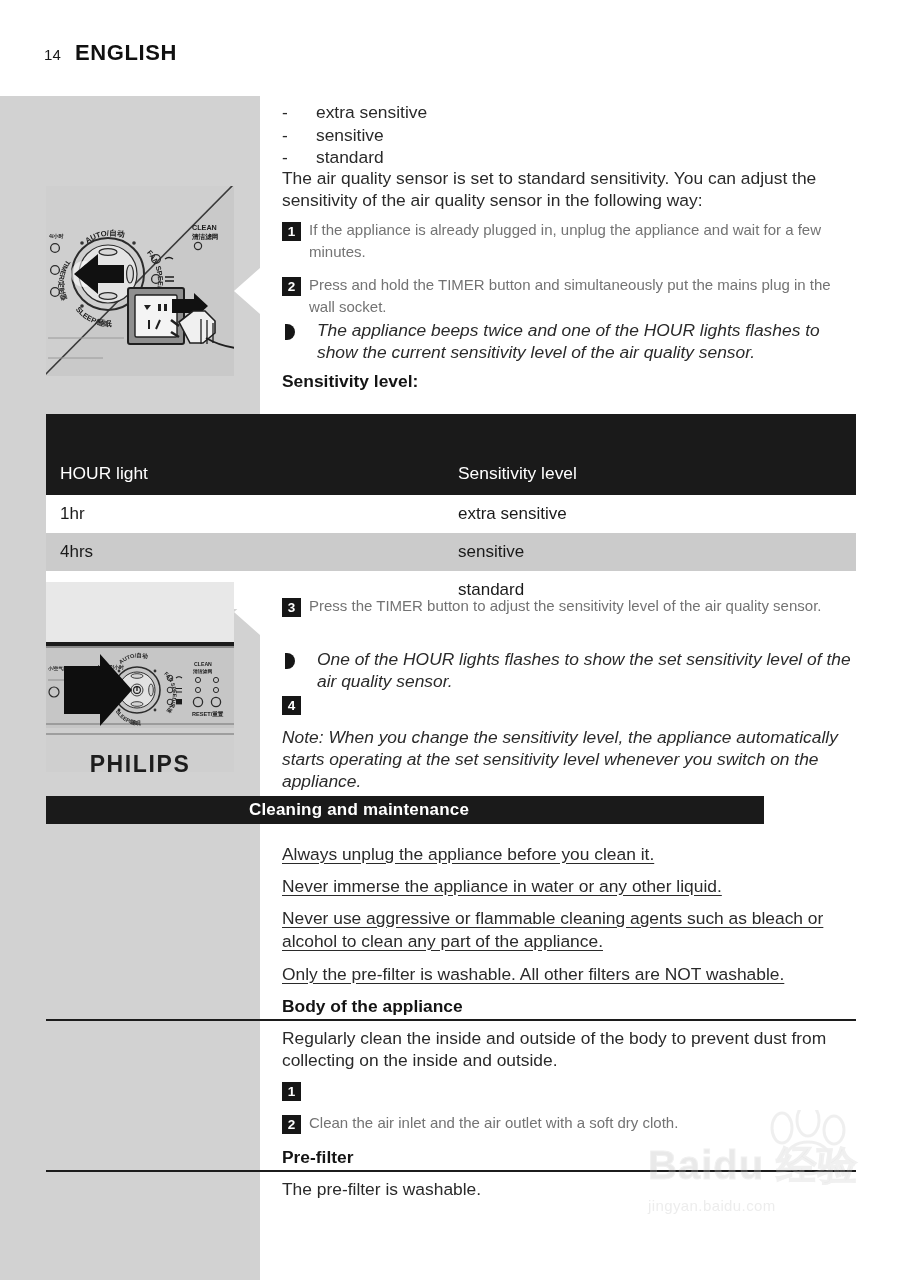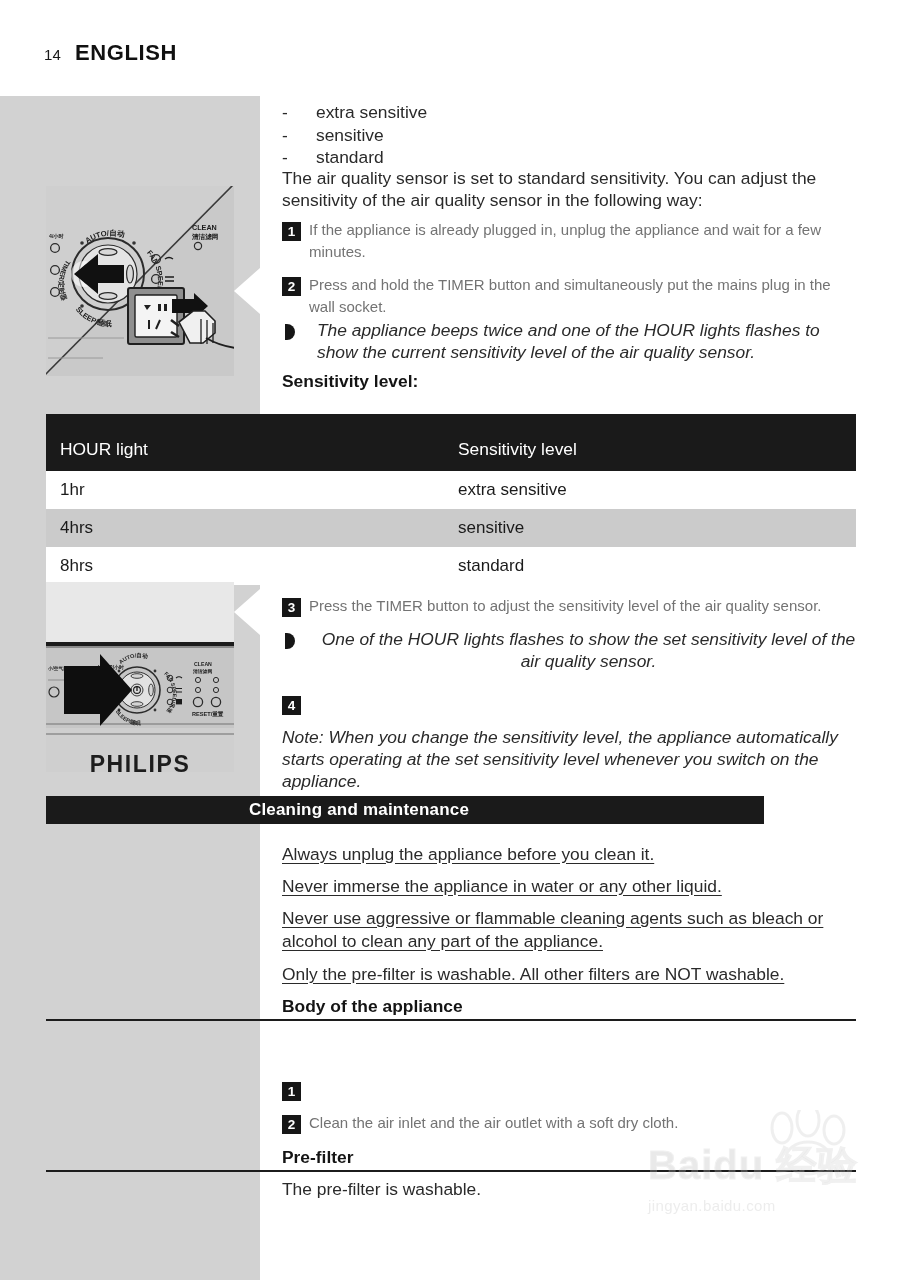--- a/index.html
+++ b/index.html
@@ -48,21 +48,21 @@
   .bullet .txt{font-size:17.4px;line-height:22.3px;color:#2a2a2a;font-style:italic;}
 
   .subhead{position:absolute;left:282px;font-size:17.4px;font-weight:700;color:#141414;line-height:22px;}
 
   
   .tbl{position:absolute;left:46px;width:810px;border-collapse:collapse;}
   .tbl .row{display:flex;}
   .tbl .c1{width:412px;padding:9px 0 9px 14px;box-sizing:border-box;font-size:17px;}
   .tbl .c2{flex:1;padding:9px 0 9px 0;font-size:17px;}
   .tbl .hd{background:#1a1a1a;color:#ffffff;}
-  .tbl .hd .c1,.tbl .hd .c2{padding-top:25px;padding-bottom:11px;font-size:17.4px;}
+  .tbl .hd .c1,.tbl .hd .c2{padding-top:25px;padding-bottom:11px;font-size:17.4px;margin-top:24px;}
   .tbl .r-white{background:#ffffff;}
   .tbl .r-gray{background:#cbcbcb;}
 
   
   .secbar{
     position:absolute;left:46px;width:718px;height:28px;background:#1a1a1a;color:#fff;
     display:flex;align-items:center;justify-content:center;
     font-size:17px;font-weight:700;letter-spacing:.2px;
   }
   .secbar span{transform:translateX(-46px);}
@@ -325,21 +325,21 @@
     </svg>
     <div class="philips">PHILIPS</div>
   </div>
   <div class="notch" style="left:234px;top:589px;"></div>
 
   <div class="step" style="top:595px;">
     <div class="num">3</div>
     <div class="txt">Press the TIMER button to adjust the sensitivity level of the air quality sensor.</div>
   </div>
 
-  <div class="bullet" style="top:628px;text-align:center;">
+  <div class="bullet" style="top:648px;">
     <div class="glyph"></div>
     <div class="txt">One of the HOUR lights flashes to show the set sensitivity level of the air quality sensor.</div>
   </div>
 
   <div class="step" style="top:693px;">
     <div class="num">4</div>
   </div>
 
   <div class="para" style="top:726px;font-style:italic;line-height:22px;">Note: When you change the sensitivity level, the appliance automatically starts operating at the set sensitivity level whenever you switch on the appliance.</div>
 
@@ -356,20 +356,21 @@
   <div class="uline" style="top:963px;">
     <u>Only the pre-filter is washable. All other filters are NOT washable.</u>
   </div>
   <div class="uline" style="top:907px;">
     <u>Never use aggressive or flammable cleaning agents such as bleach or alcohol to clean any part of the appliance.</u>
   </div>
 
   <div class="subhead" style="top:995px;">Body of the appliance</div>
   <div class="hrule" style="top:1019px;"></div>
 
+  <div class="para" style="top:1027px;">Regularly clean the inside and outside of the body to prevent dust from collecting on the inside and outside.</div>
 
   <div class="step" style="top:1079px;">
     <div class="num">1</div>
   </div>
 
   <div class="step" style="top:1112px;">
     <div class="num">2</div>
     <div class="txt">Clean the air inlet and the air outlet with a soft dry cloth.</div>
   </div>
 

